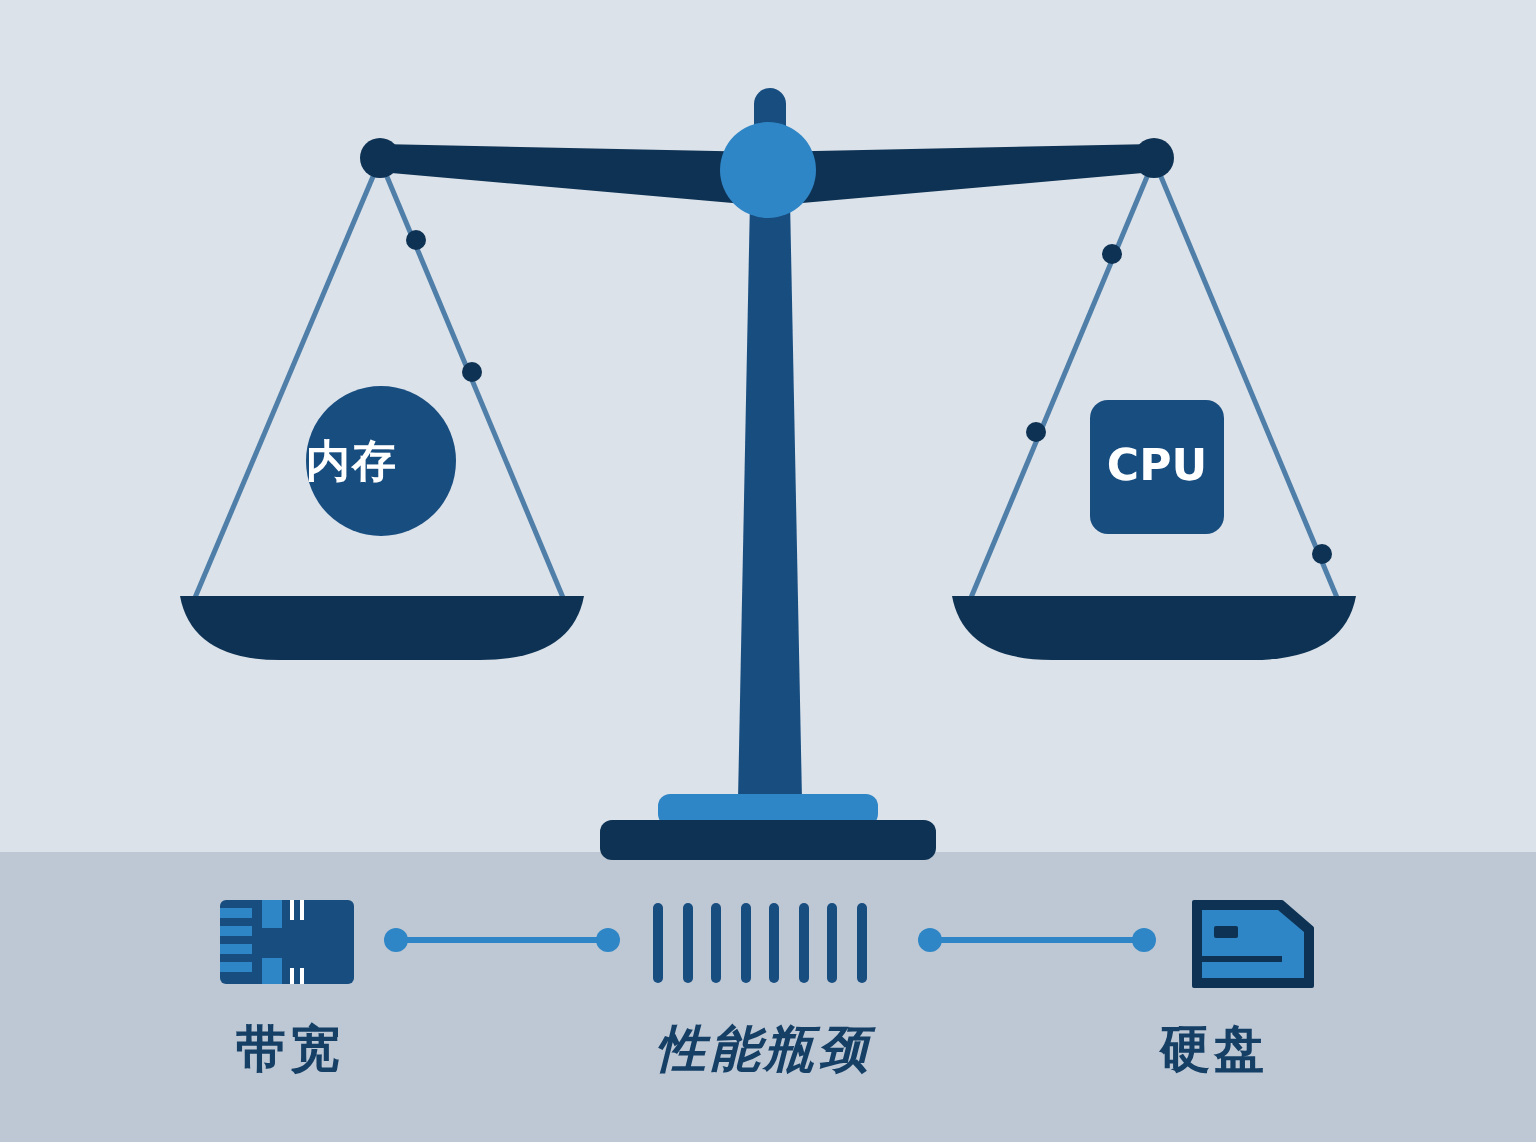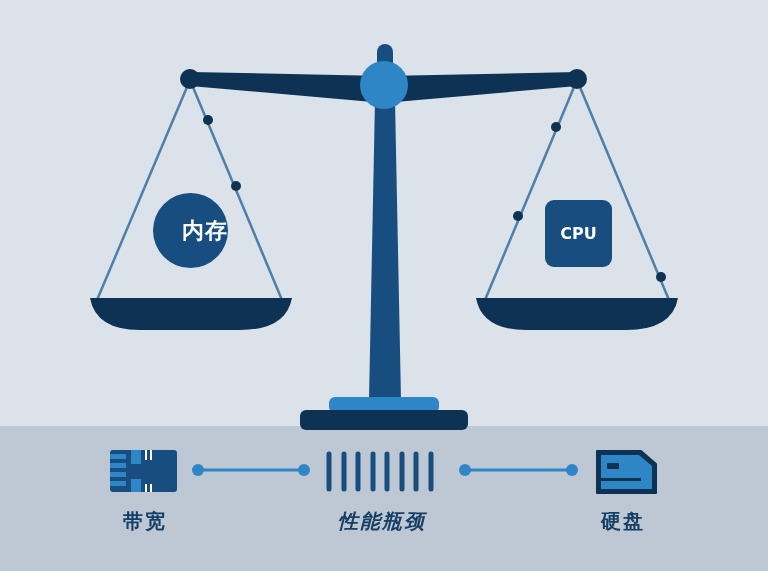--- a/index.html
+++ b/index.html
@@ -9,36 +9,36 @@
       font-family: "DejaVu Sans", "Liberation Sans", sans-serif;
     }
     .floor {
       position: absolute; left: 0; top: 426px; width: 768px; height: 145px;
       background: #bdc8d4;
     }
     svg.scene { position: absolute; left: 0; top: 0; }
     .badge-memory {
       position: absolute; left: 153px; top: 193px; width: 75px; height: 75px;
       border-radius: 50%; background: #184d80;
-      display: flex; align-items: center; justify-content: flex-end;
+      display: flex; align-items: center; justify-content: flex-start;
       color: #ffffff; font-weight: bold; font-size: 22px; letter-spacing: 1px;
     }
     .badge-cpu {
       position: absolute; left: 545px; top: 200px; width: 67px; height: 67px;
       border-radius: 9px; background: #184d80;
       display: flex; align-items: center; justify-content: center;
-      color: #ffffff; font-weight: bold; font-size: 16px;
+      color: #ffffff; font-weight: bold; font-size: 22px;
     }
     .label {
-      position: absolute; color: #163f66; font-weight: bold; font-size: 20px;
+      position: absolute; color: #163f66; font-weight: bold; font-size: 25px;
       text-align: center; letter-spacing: 2px;
     }
     .label-bw { left: 100px; top: 508px; width: 90px; }
     .label-bottleneck { left: 312px; top: 508px; width: 140px; font-style: italic; }
-    .label-disk { left: 578px; top: 508px; width: 90px; }
+    .label-disk { left: 562px; top: 508px; width: 90px; }
   </style>
 </head>
 <body>
 
 <div class="floor"></div>
 
 <svg class="scene" width="768" height="571" viewBox="0 0 768 571">
 
   <g stroke="#4f7fa8" stroke-width="2.5" fill="none">
     <line x1="190" y1="80" x2="97" y2="300"></line>

